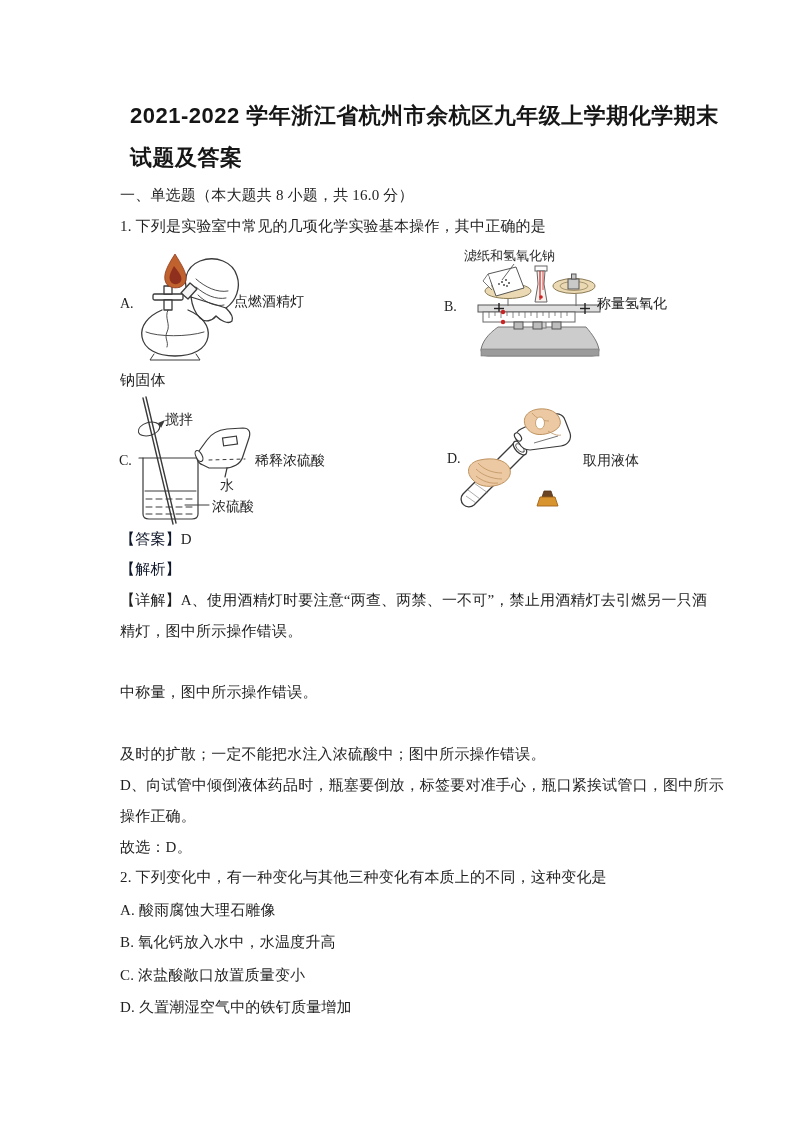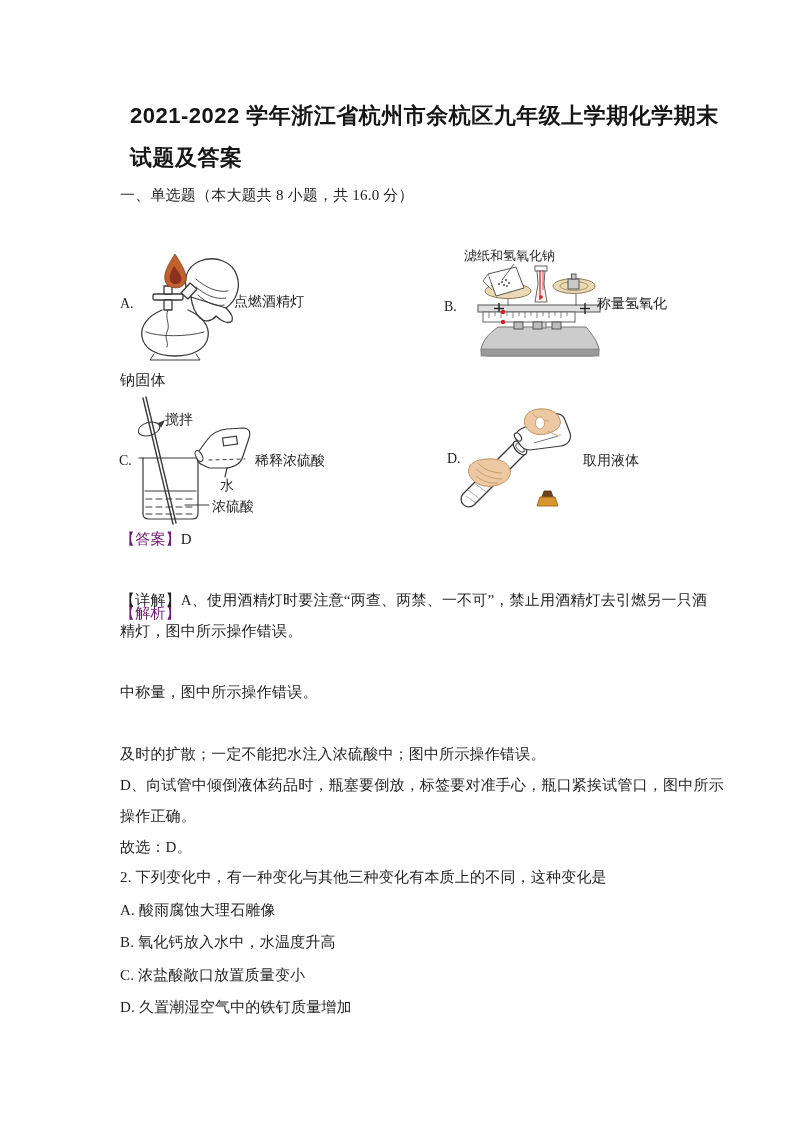--- a/index.html
+++ b/index.html
@@ -9,34 +9,35 @@
   }
   .title-line{
     position:absolute;left:130px;white-space:nowrap;
     font-family:"Liberation Sans","DejaVu Sans",sans-serif;
     font-weight:bold;font-size:22px;color:#161616;letter-spacing:0.5px;
   }
   .line{
     position:absolute;left:120px;white-space:nowrap;
     font-size:15px;line-height:19px;color:#1f1f1f;letter-spacing:0.2px;
   }
-  .blue{color:#701a75;margin-top:44px;}
+  .blue{color:#0f172a;}
   .figlabel{position:absolute;white-space:nowrap;font-size:14px;color:#1f1f1f;}
   svg{position:absolute;overflow:visible;}
   svg text{font-family:"Liberation Serif","DejaVu Serif",serif;fill:#2a2a2a;}
 </style>
 </head>
 <body>
 
 <div class="page">
 
   <div class="title-line" style="top:101px">2021-2022 学年浙江省杭州市余杭区九年级上学期化学期末</div>
   <div class="title-line" style="top:143px">试题及答案</div>
 
   <div class="line" style="top:186px">一、单选题（本大题共 8 小题，共 16.0 分）</div>
+  <div class="line" style="top:217px">1. 下列是实验室中常见的几项化学实验基本操作，其中正确的是</div>
 
   <div class="figlabel" style="left:120px;top:296px">A.</div>
 
   <svg style="left:138px;top:250px" width="100" height="112" viewBox="0 0 100 112">
     <g fill="none" stroke="#3a3a3a" stroke-width="1.3" stroke-linecap="round" stroke-linejoin="round">
 
       <path d="M53,47 C43,34 47,17 62,11 C78,5 95,12 99,26 C103,38 98,51 88,58"></path>
       <path d="M88,58 C93,63 96,67 94,71 C90,75 82,70 78,66 C74,71 67,73 62,68 C57,63 54,55 53,47 Z"></path>
       <path d="M60,45 C68,53 78,57 86,55" stroke-width="0.9"></path>
       <path d="M58,37 C67,45 78,50 88,48" stroke-width="0.9"></path>

